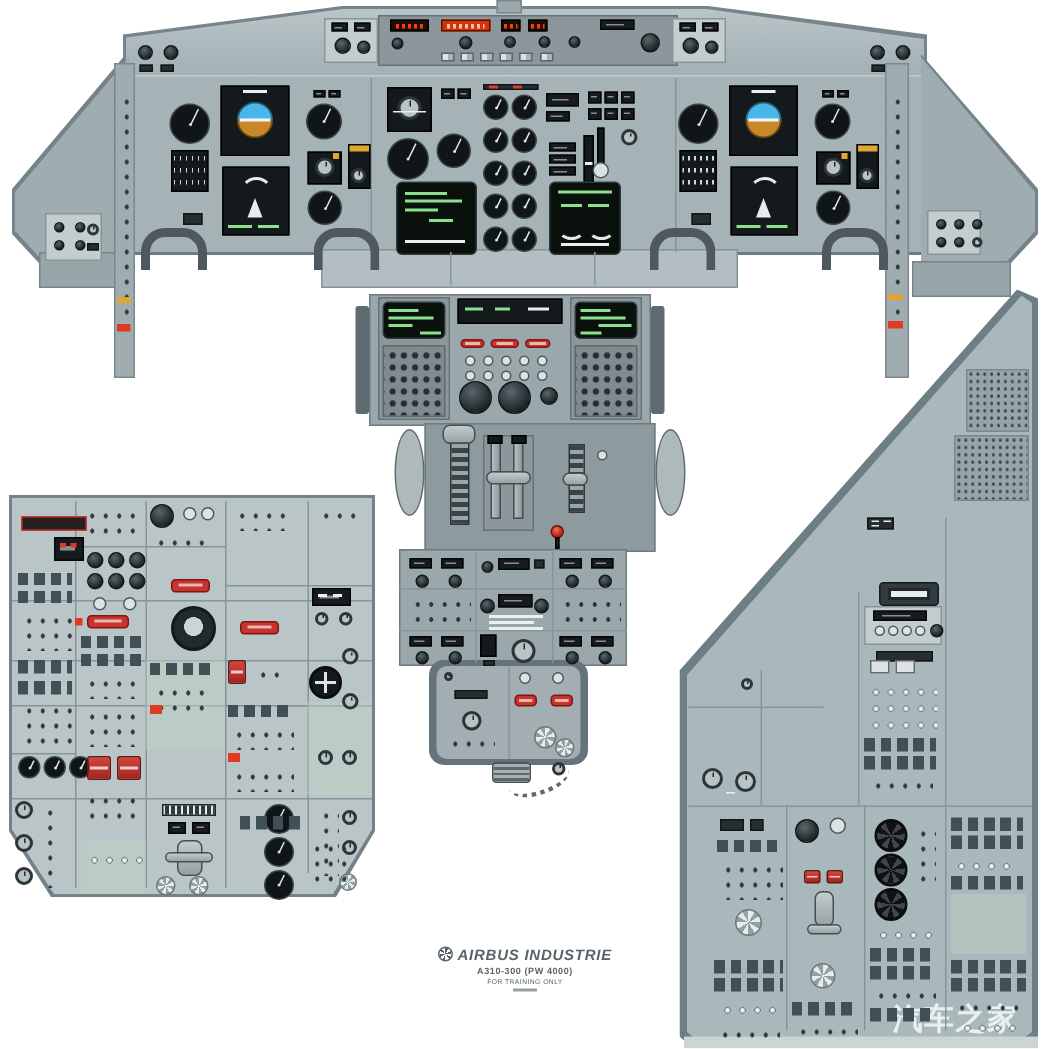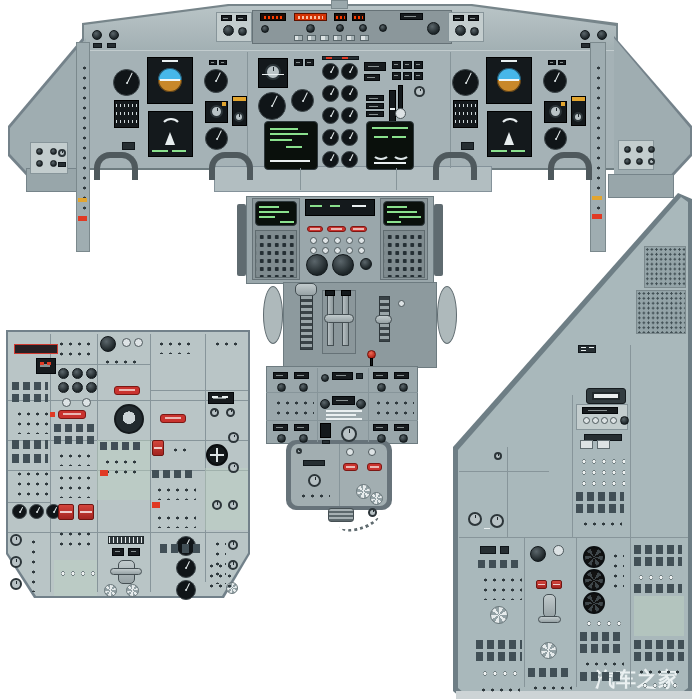--- a/index.html
+++ b/index.html
@@ -118,20 +118,26 @@
               clip-path:polygon(6px 5px,250px 5px,250px 229px,224px 273px,34px 273px,6px 229px);"></div>
   <div class="abs" style="left:0;top:325px;width:260px;height:280px;background:#b9c5c6;
               clip-path:polygon(8px 7px,248px 7px,248px 228px,222px 271px,36px 271px,8px 228px);"></div>
 
   <div class="abs" style="left:440px;top:190px;width:260px;height:509px;background:#6e7e85;
               clip-path:polygon(238px 3px,252px 9px,252px 502px,243px 508px,21px 508px,13px 501px,13px 257px);"></div>
   <div class="abs" style="left:440px;top:190px;width:260px;height:509px;background:#a9b8bb;
               clip-path:polygon(241px 7px,248px 12px,248px 498px,241px 503px,24px 503px,18px 498px,18px 260px);"></div>
   <div class="abs" style="left:456px;top:691px;width:236px;height:8px;background:#cdd4d6;"></div>
 
+  <div id="footer">
+    <div class="brand"><span class="logo"></span><span>AIRBUS INDUSTRIE</span></div>
+    <div class="model">A310-300 (PW 4000)</div>
+    <div class="note">FOR TRAINING ONLY</div>
+    <div class="fineprint"></div>
+  </div>
 
   <div id="watermark">汽车之家</div>
 <div class="abs pG" style="left: 252px; top: 10px; width: 200px; height: 34px;"></div>
     <div class="abs rwin" style="left: 260px; top: 13px; width: 26px; height: 8px;"></div>
     <div class="abs rwin2" style="left: 294px; top: 13px; width: 33px; height: 8px;"></div>
     <div class="abs rwin" style="left: 334px; top: 13px; width: 13px; height: 8px;"></div>
     <div class="abs rwin" style="left: 352px; top: 13px; width: 13px; height: 8px;"></div>
     <div class="abs win" style="left: 400px; top: 13px; width: 23px; height: 7px;"></div>
     <div class="abs knb" style="left: 261px; top: 25px; width: 8px; height: 8px;"></div>
     <div class="abs knb" style="left: 306px; top: 24px; width: 9px; height: 9px;"></div>

